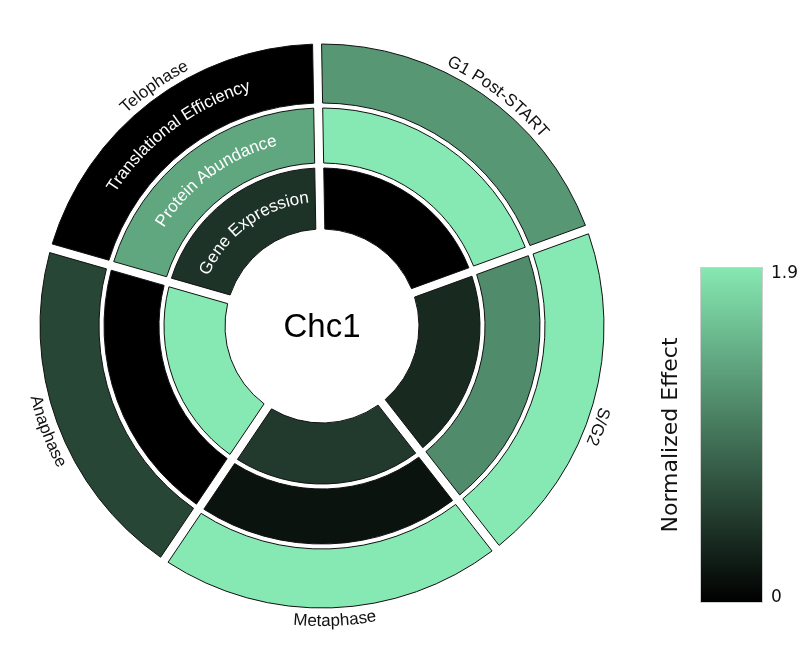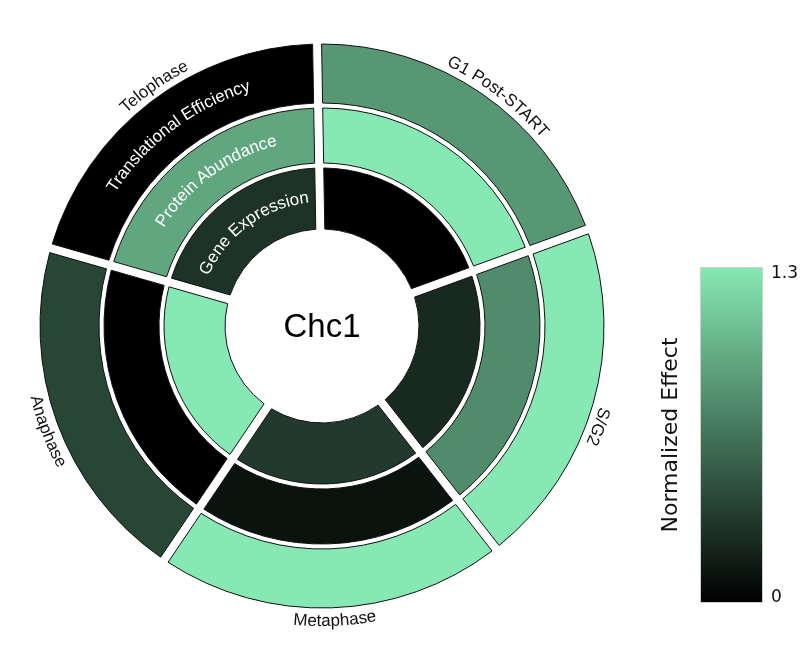--- a/index.html
+++ b/index.html
@@ -69,14 +69,14 @@
     <textPath href="#arc-ana" startOffset="50%" text-anchor="middle">Anaphase</textPath>
   </text>
   <text class="phase-label">
     <textPath href="#arc-meta" startOffset="50%" text-anchor="middle">Metaphase</textPath>
   </text>
   <text class="center-label" x="322" y="337" text-anchor="middle">Chc1</text>
 </svg>
 
 <div class="cb-title">Normalized Effect</div>
 <div class="cb-bar" id="cbbar" style="background: linear-gradient(rgb(134, 232, 178), rgb(0, 0, 0));"></div>
-<div class="cb-tick" style="left:771px; top:262px;">1.3</div>
+<div class="cb-tick" style="left:771px; top:262px;">1.9</div>
 <div class="cb-tick" style="left:771px; top:586px;">0</div>
 
 </body></html>

